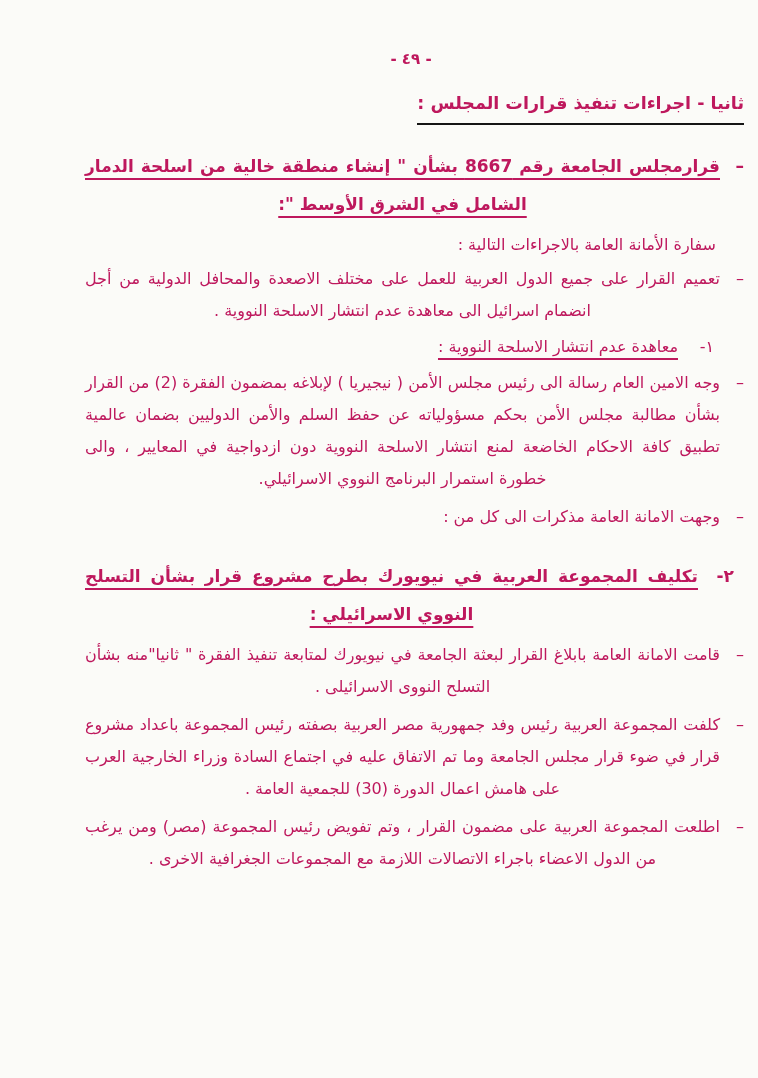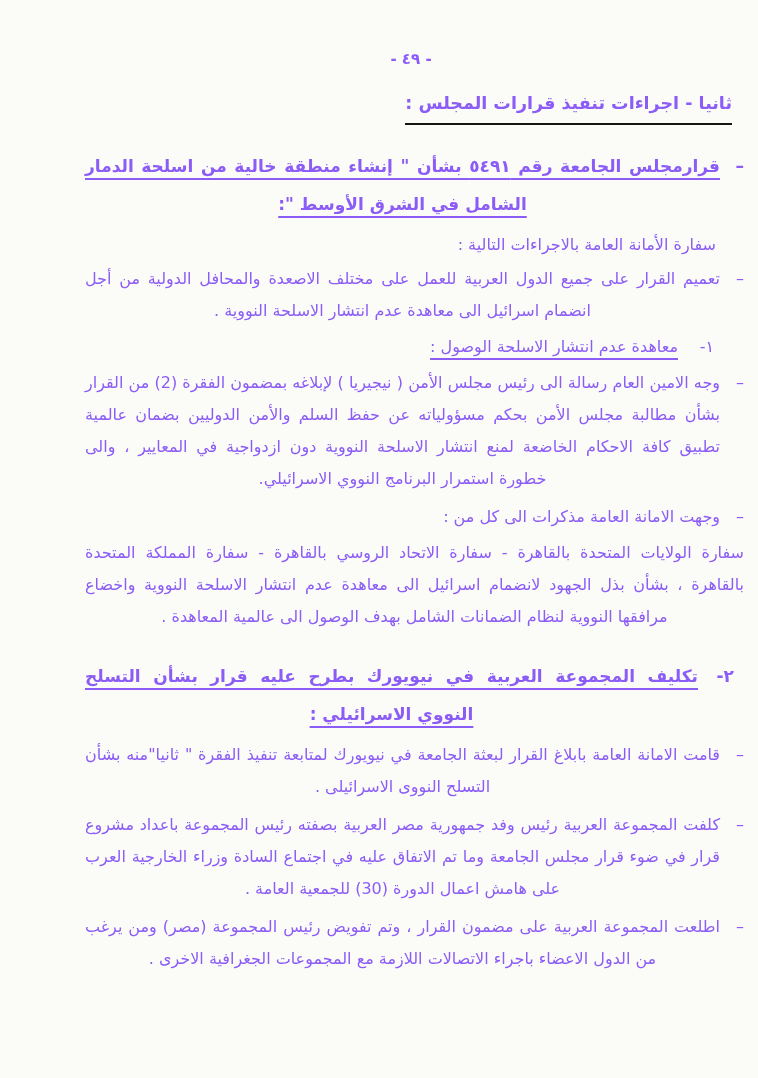--- a/index.html
+++ b/index.html
@@ -1,40 +1,40 @@
 <!DOCTYPE html>
 <html lang="ar" dir="rtl"><head>
 <meta charset="utf-8">
 <style>
   html,body{margin:0;padding:0;background:#e8e8e6;}
   .page{
     position:relative;
     width:758px;height:1078px;
     margin:0 auto;
     background:#fbfbf8;
-    color:#8b5cf6;
+    color:#be185d;
     overflow:hidden;
     direction:rtl;
     font-family:"DejaVu Sans", sans-serif;
     box-sizing:border-box;
   }
   .pageno{
     position:absolute;
     top:50px;left:378px;width:66px;
     text-align:center;
     font-size:15px;font-weight:bold;
     letter-spacing:3px;
     direction:ltr;
   }
   .content{
     box-sizing:border-box;
     padding:90px 14px 0 85px;
   }
   .main-heading{
-    margin:0 12px 22px 0;
+    margin:0 0 22px 0;
     font-size:17.5px;font-weight:bold;
     line-height:26px;
   }
   .main-heading .u{
     display:inline-block;
     padding-bottom:7px;
     border-bottom:2px solid #151515;
   }
   .block{margin:0 0 4px 0;font-size:16px;line-height:32px;}
   .plain{margin-bottom:2px;}
@@ -71,51 +71,50 @@
   <div class="pageno">- ٤٩ -</div>
 
   <div class="content">
 
     <div class="main-heading">
       <span class="u">ثانيا - اجراءات تنفيذ قرارات المجلس :</span>
     </div>
 
     <div class="block dash-block gap">
       <span class="dash-col bold hd">–</span>
-      <div class="btext bold hd underlined j">قرارمجلس الجامعة رقم ٥٤٩١ بشأن " إنشاء منطقة خالية من اسلحة الدمار الشامل في الشرق الأوسط ":</div>
+      <div class="btext bold hd underlined j">قرارمجلس الجامعة رقم 8667 بشأن " إنشاء منطقة خالية من اسلحة الدمار الشامل في الشرق الأوسط ":</div>
     </div>
 
     <div class="block plain indent-sm">سفارة الأمانة العامة بالاجراءات التالية :</div>
 
     <div class="block dash-block">
       <span class="dash-col">–</span>
       <div class="btext j">تعميم القرار على جميع الدول العربية للعمل على مختلف الاصعدة والمحافل الدولية من أجل انضمام اسرائيل الى معاهدة عدم انتشار الاسلحة النووية .</div>
     </div>
 
 
     <div class="block dash-block numbered">
       <span class="num-col">١-</span>
-      <div class="btext underlined">معاهدة عدم انتشار الاسلحة الوصول :</div>
+      <div class="btext underlined">معاهدة عدم انتشار الاسلحة النووية :</div>
     </div>
 
     <div class="block dash-block gap">
       <span class="dash-col">–</span>
       <div class="btext j">وجه الامين العام رسالة الى رئيس مجلس الأمن ( نيجيريا ) لإبلاغه بمضمون الفقرة (2) من القرار بشأن مطالبة مجلس الأمن بحكم مسؤولياته عن حفظ السلم والأمن الدوليين بضمان عالمية تطبيق كافة الاحكام الخاضعة لمنع انتشار الاسلحة النووية دون ازدواجية في المعايير ، والى خطورة استمرار البرنامج النووي الاسرائيلي.</div>
     </div>
 
     <div class="block dash-block">
       <span class="dash-col">–</span>
       <div class="btext">وجهت الامانة العامة مذكرات الى كل من :</div>
     </div>
 
-    <div class="block j">سفارة الولايات المتحدة بالقاهرة - سفارة الاتحاد الروسي بالقاهرة - سفارة المملكة المتحدة بالقاهرة ، بشأن بذل الجهود لانضمام اسرائيل الى معاهدة عدم انتشار الاسلحة النووية واخضاع مرافقها النووية لنظام الضمانات الشامل بهدف الوصول الى عالمية المعاهدة .</div>
 
     <div class="block dash-block numbered sec2">
       <span class="num-col bold hd">٢-</span>
-      <div class="btext bold hd underlined j">تكليف المجموعة العربية في نيويورك بطرح عليه قرار بشأن التسلح النووي الاسرائيلي :</div>
+      <div class="btext bold hd underlined j">تكليف المجموعة العربية في نيويورك بطرح مشروع قرار بشأن التسلح النووي الاسرائيلي :</div>
     </div>
 
     <div class="block dash-block gap">
       <span class="dash-col">–</span>
       <div class="btext j">قامت الامانة العامة بابلاغ القرار لبعثة الجامعة في نيويورك لمتابعة تنفيذ الفقرة " ثانيا"منه بشأن التسلح النووى الاسرائيلى .</div>
     </div>
 
     <div class="block dash-block gap">
       <span class="dash-col">–</span>
       <div class="btext j">كلفت المجموعة العربية رئيس وفد جمهورية مصر العربية بصفته رئيس المجموعة باعداد مشروع قرار في ضوء قرار مجلس الجامعة وما تم الاتفاق عليه في اجتماع السادة وزراء الخارجية العرب على هامش اعمال الدورة (30) للجمعية العامة .</div>

